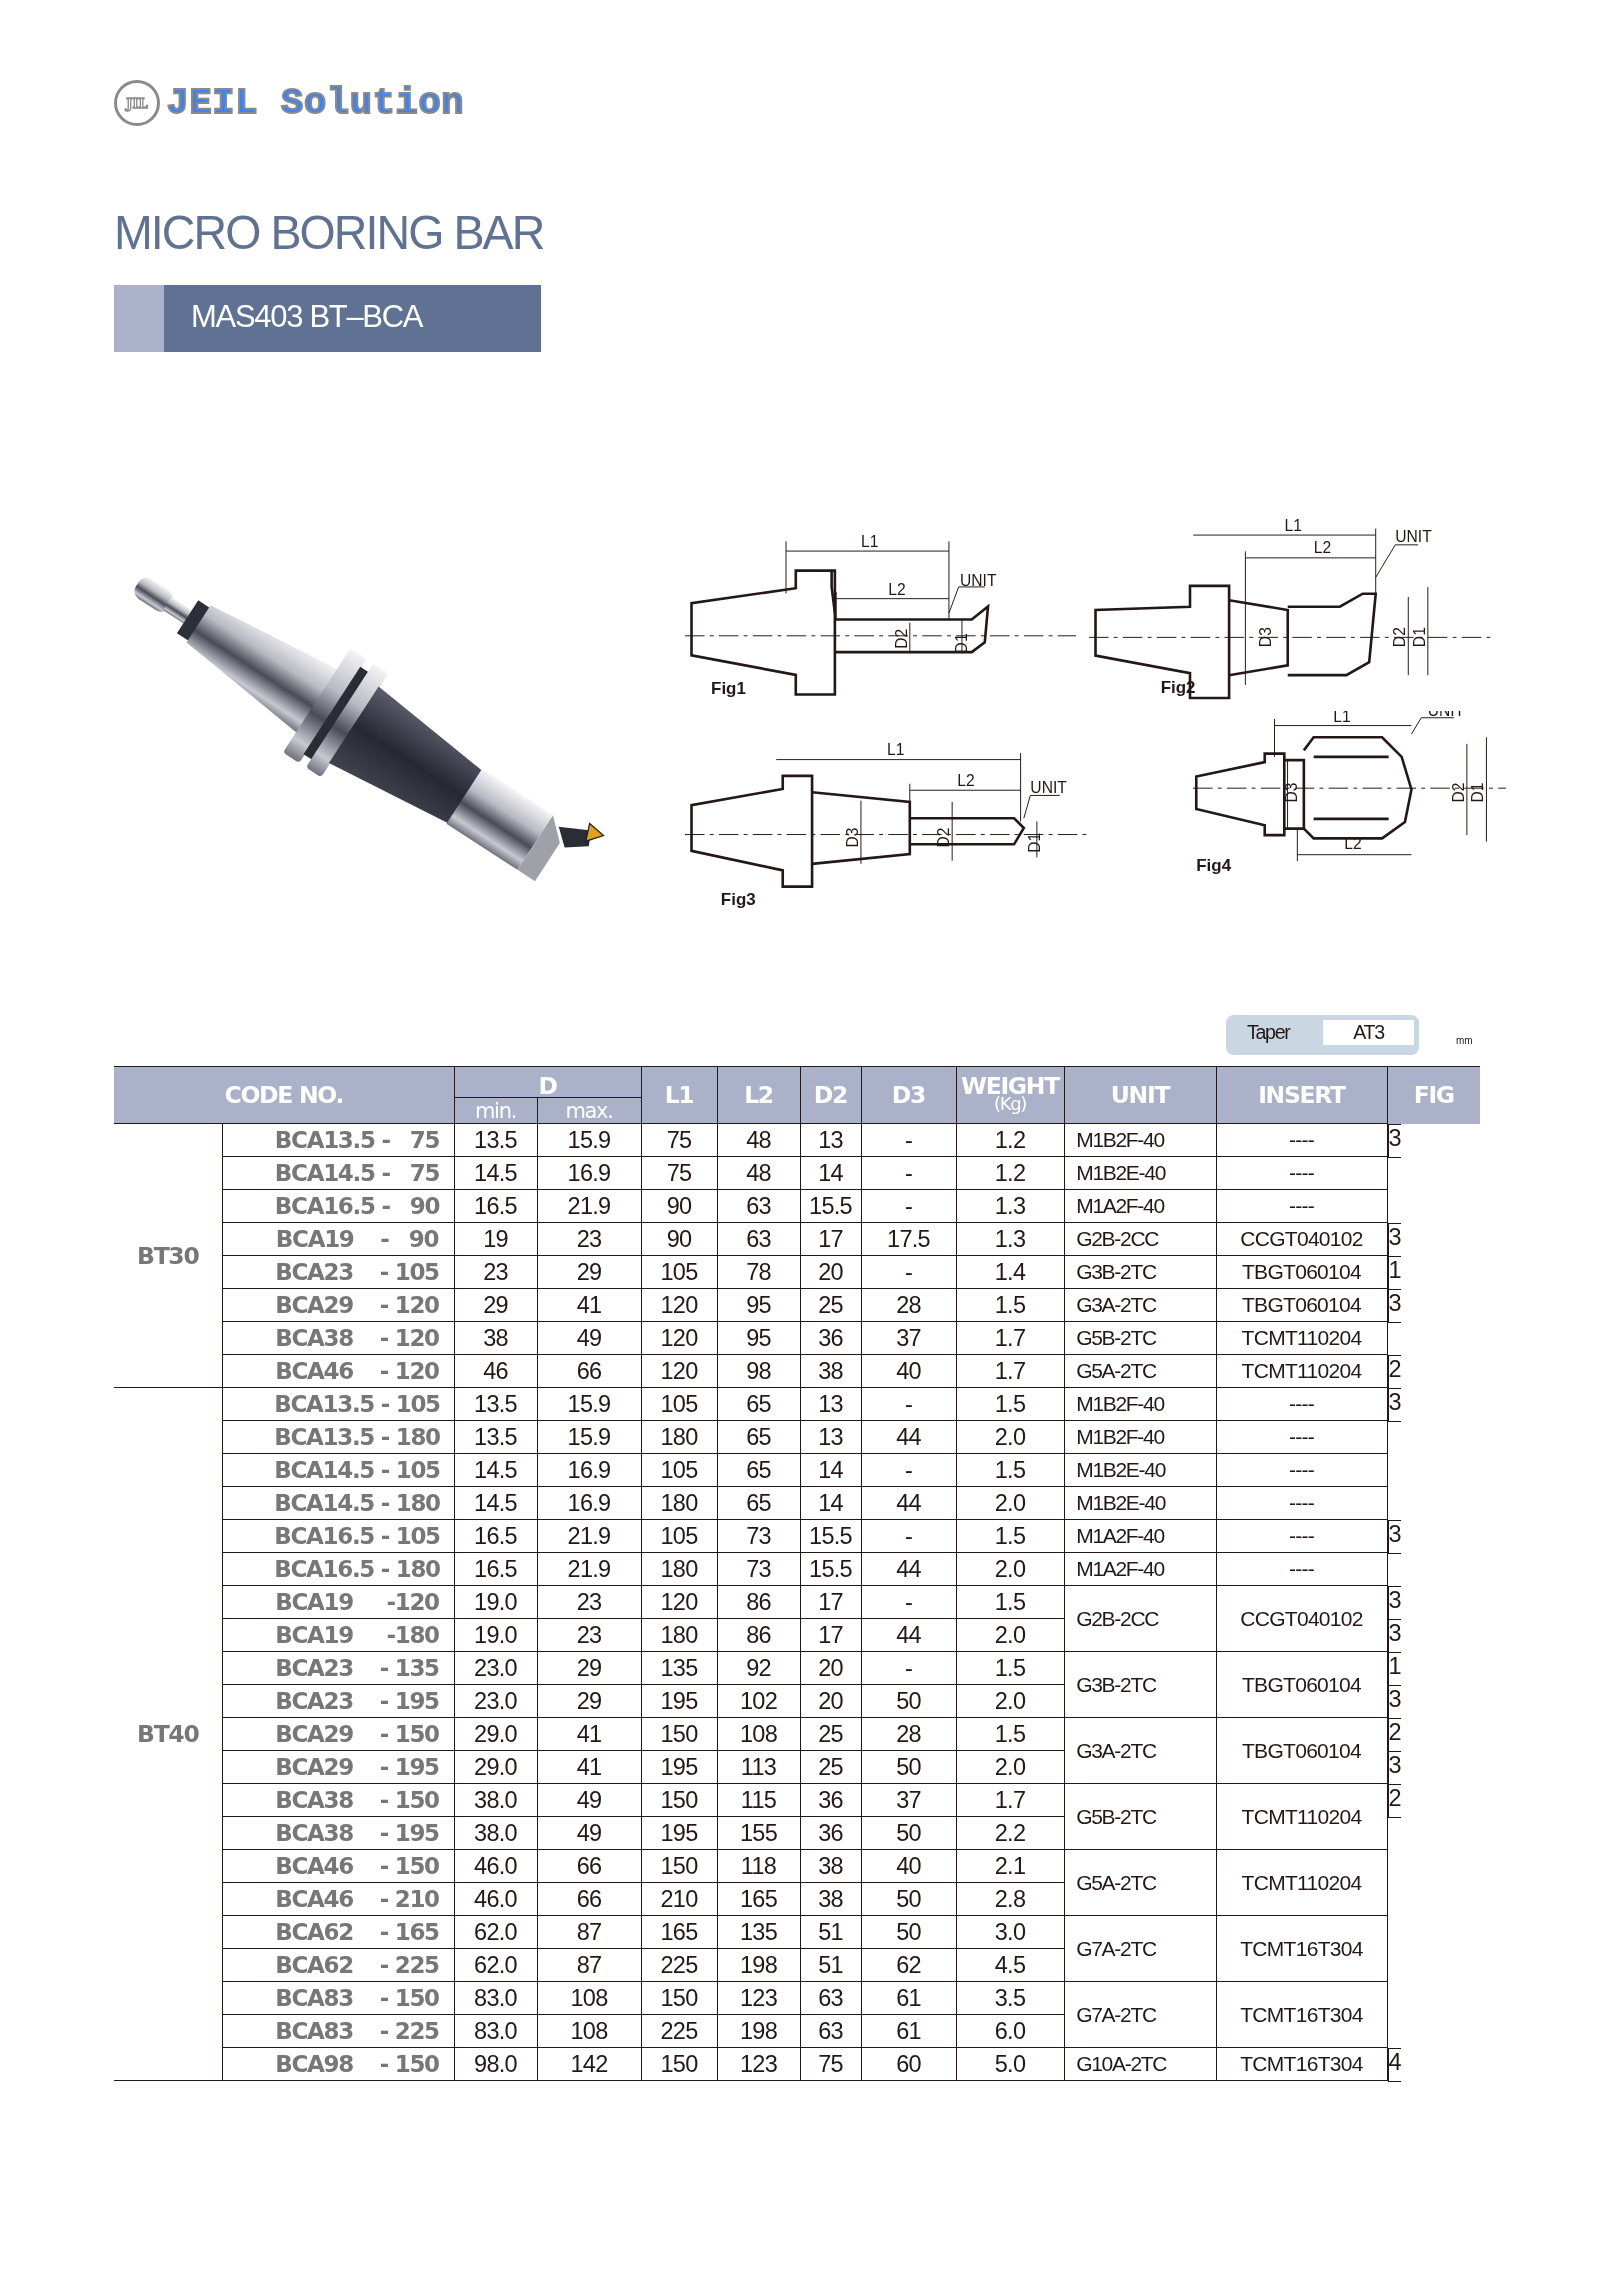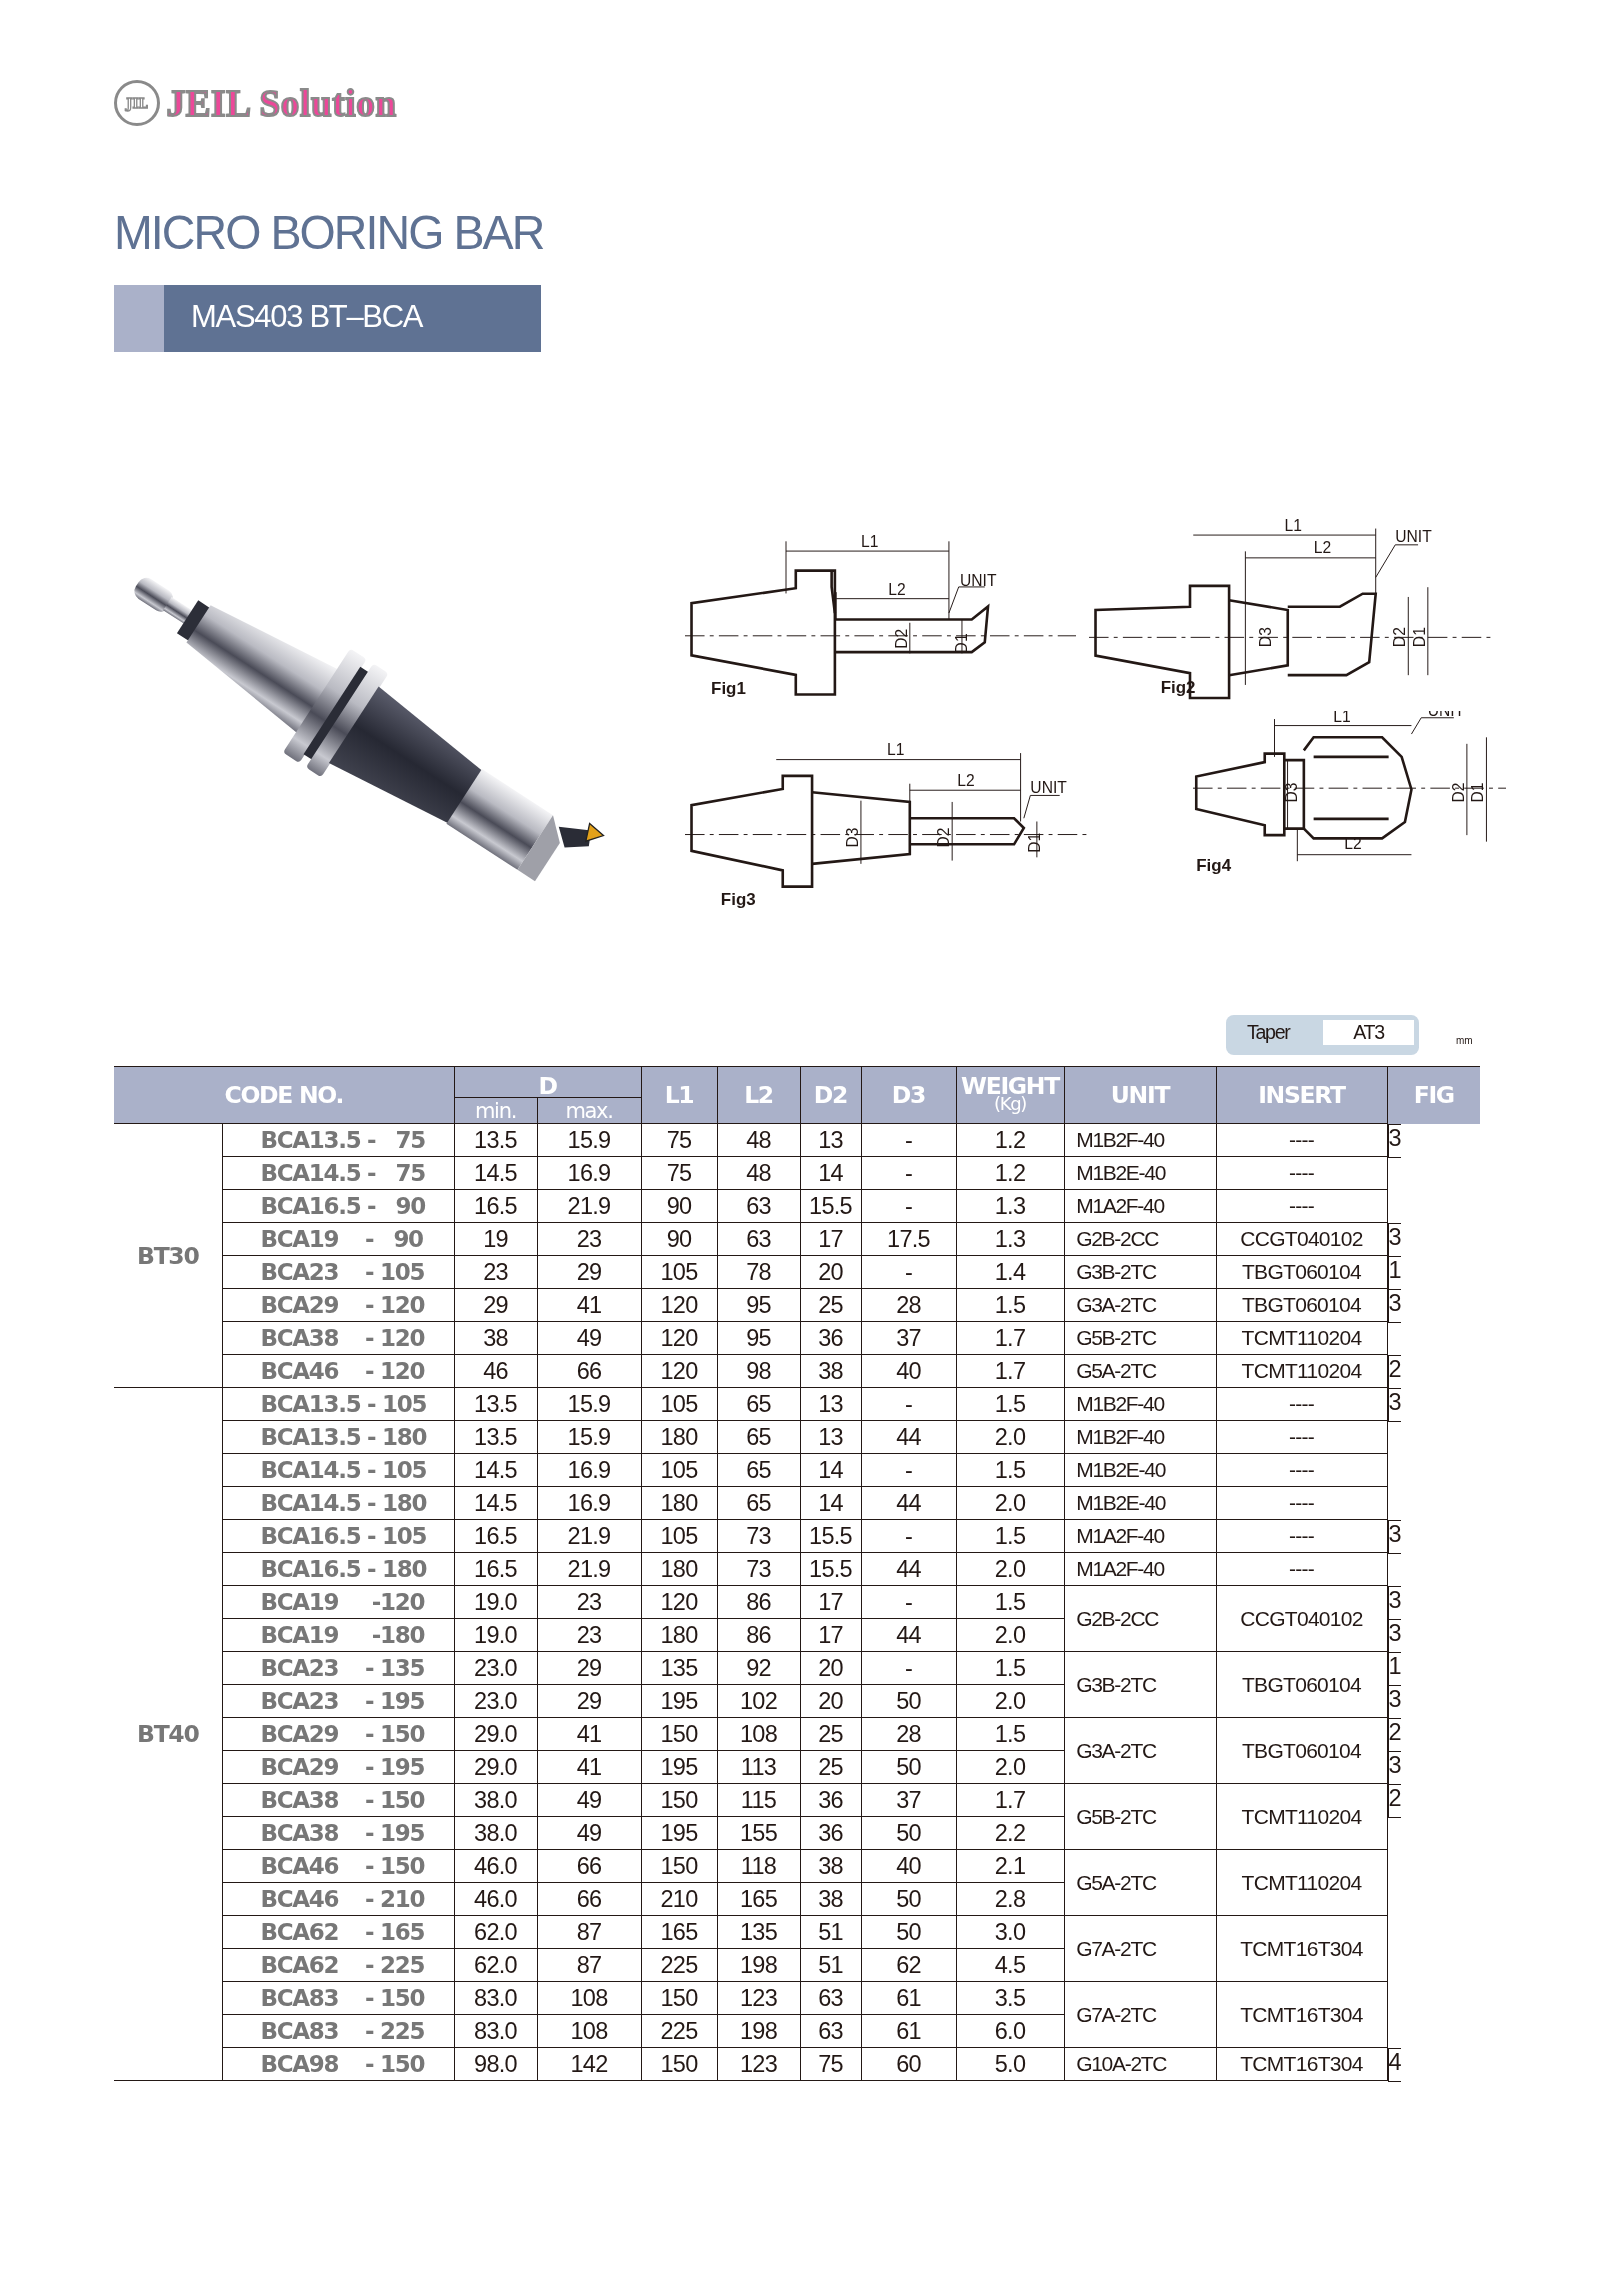--- a/index.html
+++ b/index.html
@@ -1,21 +1,21 @@
 <!DOCTYPE html>
 <html style="font-size:10.4px"><head>
 <meta charset="utf-8">
 <style>
   html,body{margin:0;padding:0;background:#fff;}
   body{width:1618px;height:2295px;position:relative;overflow:hidden;font-family:"Liberation Sans",sans-serif;color:#231815;}
   .abs{position:absolute;}
   
   .logo{left:114px;top:77px;height:52px;display:flex;align-items:center;gap:6.5px;text-align:center;}
   .logo-mark{width:46px;height:46px;border:3.3px solid #8a8a8a;border-radius:50%;box-sizing:border-box;display:flex;align-items:center;justify-content:center;font-family:"DejaVu Serif",serif;font-weight:bold;font-size:13px;color:#fff;-webkit-text-stroke:1.3px #8a8a8a;}
-  .logo-text{font-family:Liberation Serif, serif;font-weight:bold;font-size:37px;color:#ec4899;-webkit-text-stroke:2px #8a8a8a;letter-spacing:0.7px;}
+  .logo-text{font-family:Liberation Mono, monospace;font-weight:bold;font-size:37px;color:#3b82f6;-webkit-text-stroke:2px #8a8a8a;letter-spacing:0.7px;}
   
   .title{left:114px;top:205px;font-size:48px;color:#5f7293;letter-spacing:-2px;transform:scaleX(0.97);transform-origin:left;}
   .banner{left:114px;top:285px;width:427px;height:67px;background:#5f7293;}
   .banner-accent{position:absolute;left:0;top:0;width:50px;height:67px;background:#aab1c9;}
   .banner-text{position:absolute;left:77px;top:14.3px;font-size:31px;color:#fff;letter-spacing:-1.3px;}
   
   .photo{left:111px;top:558px;width:561px;height:365px;}
   
   .fig{position:absolute;}
   
@@ -27,21 +27,21 @@
   table.spec{position:absolute;left:114px;top:1066px;border-collapse:collapse;table-layout:fixed;width:1366px;}
   table.spec th{background:#aab1c9;color:#fff;font-family:"DejaVu Sans",sans-serif;font-weight:bold;font-size:23.5px;letter-spacing:-1.3px;padding:0;height:56px;border-left:0.7px solid #231815;}
   table.spec thead tr:first-child th{border-top:1.3px solid #231815;}
   table.spec th.sub{height:25px;font-weight:normal;font-size:21px;border-top:1.3px solid #231815;}
   table.spec th.top-d{height:30px;vertical-align:bottom;line-height:19.6px;}
   table.spec th.first{border-left:none;}
   .w-head{line-height:17px;font-size:22px;}
   .w-head small{display:block;font-size:18px;font-weight:normal;}
   table.spec td{height:32px;border:0.7px solid #231815;border-top:1.3px solid #231815;font-size:23.5px;text-align:center;padding:0;letter-spacing:-0.7px;white-space:nowrap;}
   table.spec td.grp{border-left:none;border-right:1.3px solid #231815;color:#777;font-family:"DejaVu Sans",sans-serif;font-weight:bold;font-size:23.5px;letter-spacing:-1.3px;}
-  table.spec td.code{color:#777;font-family:"DejaVu Sans",sans-serif;font-weight:bold;font-size:23px;letter-spacing:-1.3px;text-align:left;padding-left:38px;white-space:pre;}
+  table.spec td.code{color:#777;font-family:"DejaVu Sans",sans-serif;font-weight:bold;font-size:23px;letter-spacing:-1.3px;text-align:center;padding-left:38px;white-space:pre;}
   table.spec td.unit{text-align:left;padding-left:11.7px;font-size:21px;letter-spacing:-1.3px;}
   table.spec td.ins{font-size:21px;letter-spacing:-0.7px;}
   table.spec td.fig{border-right:none;}
   table.spec tbody tr:last-child td{border-bottom:1.3px solid #231815;}
 </style>
 </head>
 <body>
 
 <div class="abs logo">
   <div class="logo-mark">JIL</div>

